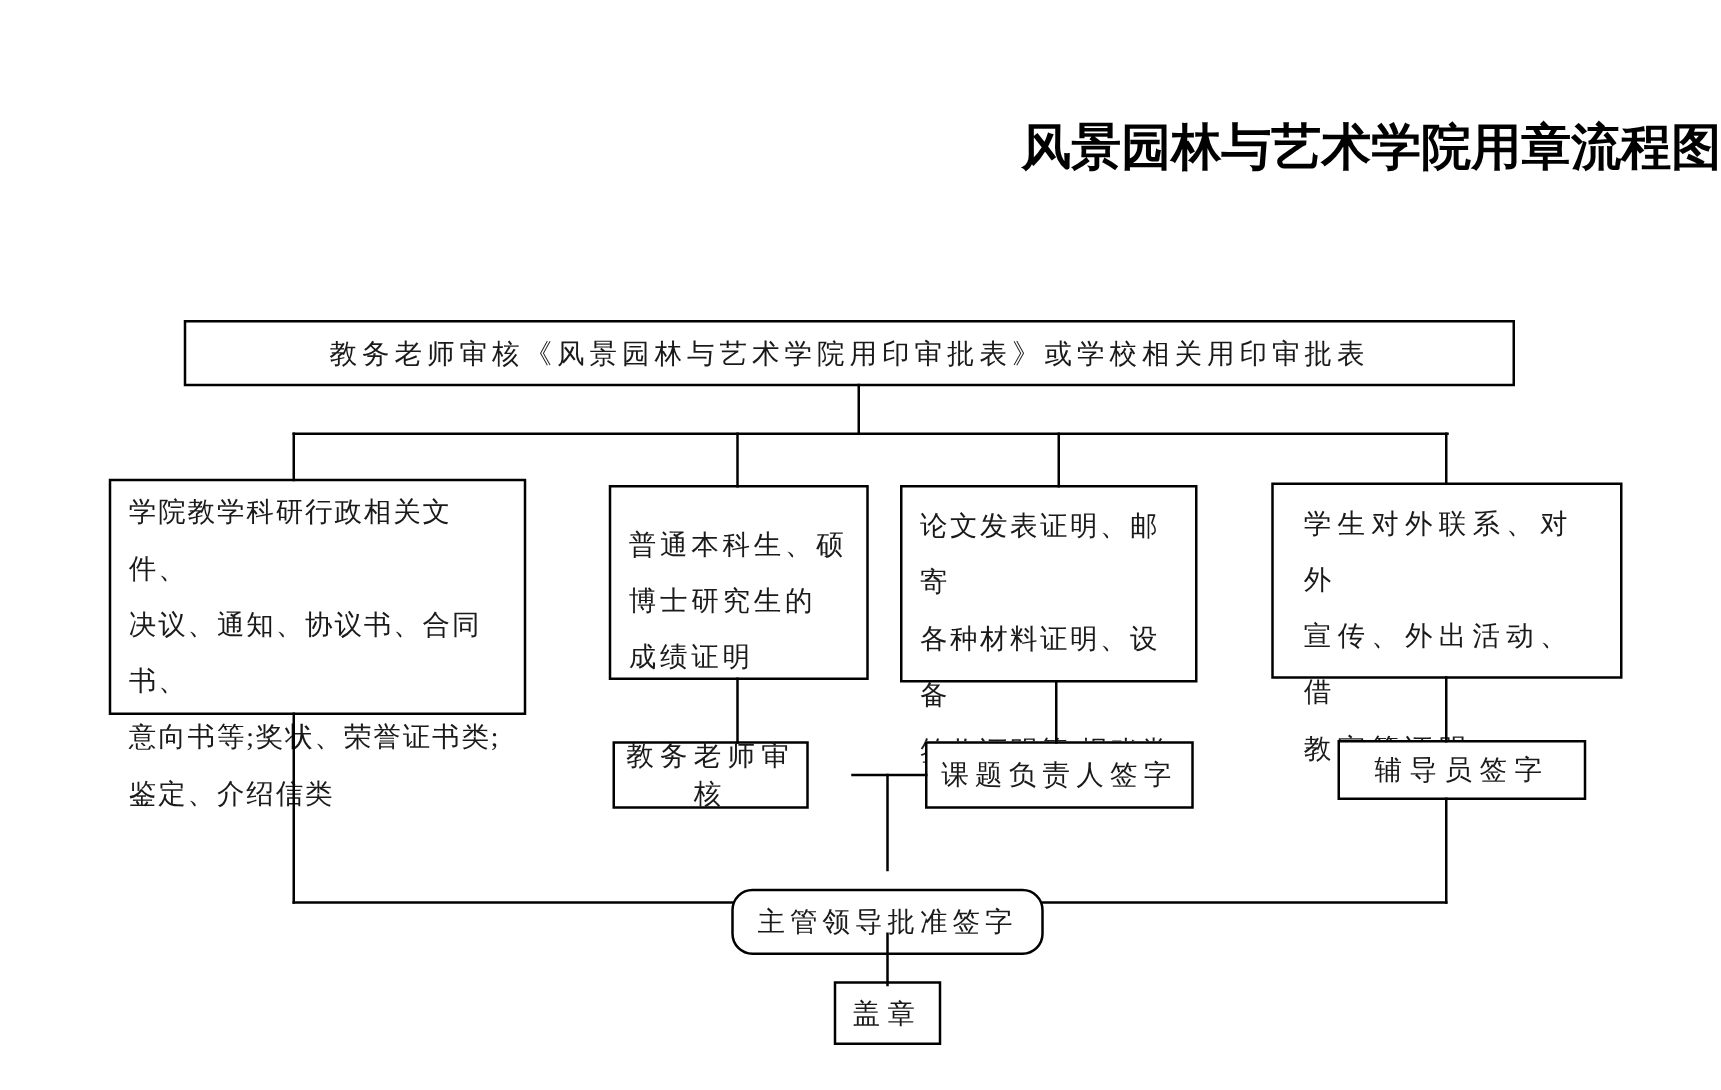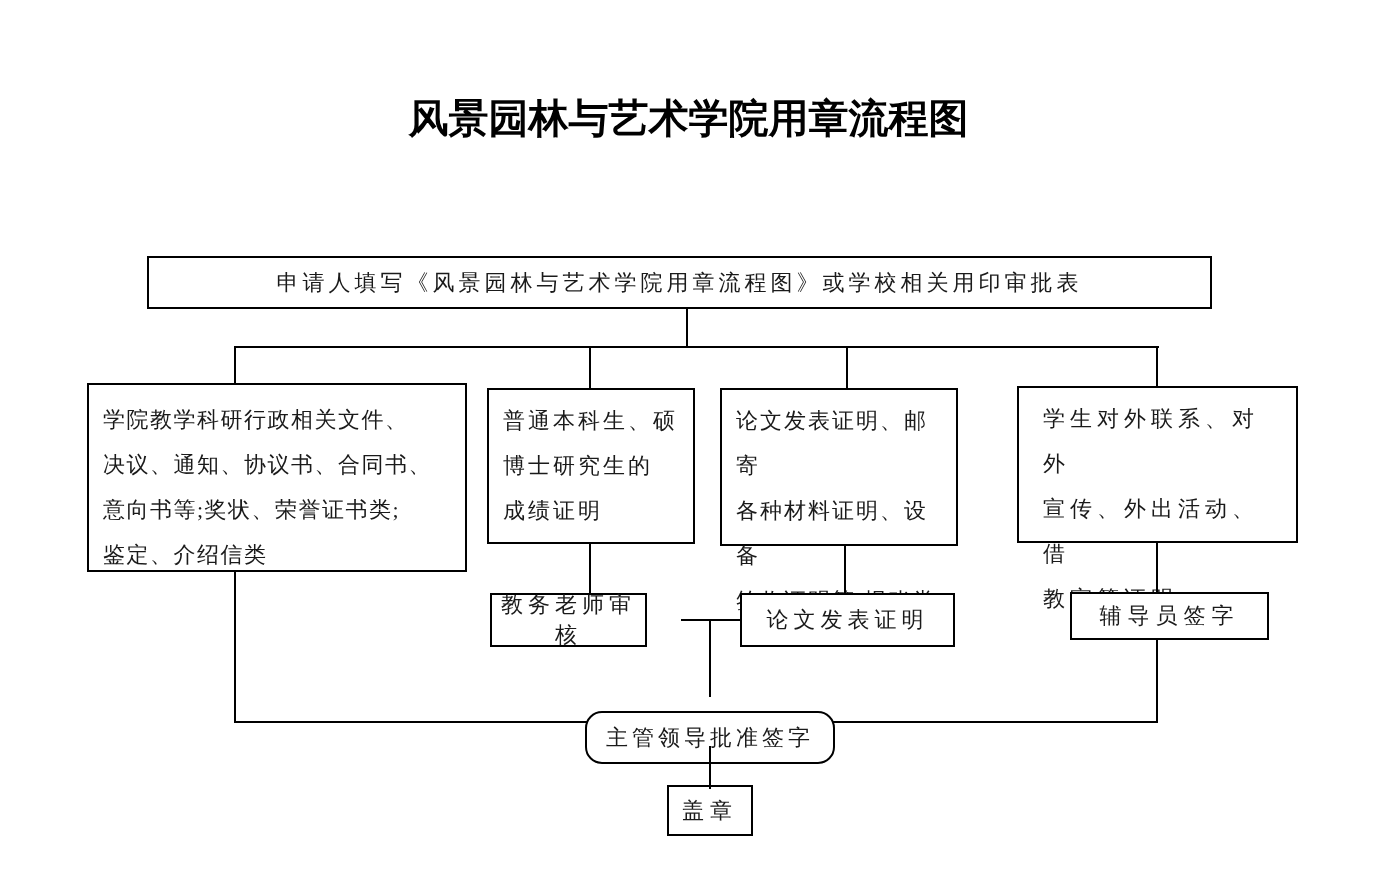--- a/index.html
+++ b/index.html
@@ -11,21 +11,21 @@
   .page {
     position: relative;
     width: 1377px; height: 872px;
     background: var(--bg, #ffffff);
     color: var(--text-color, #1a1a1a);
     overflow: hidden;
   }
   .title {
     position: absolute;
     left: 0; top: 90px; width: 100%;
-    text-align: center;
+    text-align: right;
     font-family: "Liberation Sans", "DejaVu Sans", sans-serif;
     font-weight: 700;
     font-size: 40px;
     line-height: 56px;
     letter-spacing: 0px;
     color: #000000;
     margin: 0;
   }
   .box {
     position: absolute;
@@ -39,59 +39,59 @@
     display: flex;
     align-items: center;
     justify-content: center;
     text-align: center;
   }
   .cat {
     white-space: pre-line;
     text-align: left;
   }
   .apply-box   { left:147px; top:256px; width:1065px; height:53px; letter-spacing:4px; }
-  .cat1 { left:87px;   top:383px; width:380px; height:189px; padding:12px 14px; line-height:45px; letter-spacing:1.5px; }
-  .cat2 { left:487px;  top:388px; width:208px; height:156px; padding:8px 14px; line-height:45px; letter-spacing:3px; }
+  .cat1 { left:87px;   top:383px; width:334px; height:189px; padding:2px 14px; line-height:45px; letter-spacing:1.5px; }
+  .cat2 { left:487px;  top:388px; width:208px; height:156px; padding:23px 14px; line-height:45px; letter-spacing:3px; }
   .cat3 { left:720px;  top:388px; width:238px; height:158px; padding:8px 14px; line-height:45px; letter-spacing:2px; }
   .cat4 { left:1017px; top:386px; width:281px; height:157px; padding:8px 24px; line-height:45px; letter-spacing:5px; }
   .review-box    { left:490px;  top:593px; width:157px; height:54px; letter-spacing:5px; }
   .leader-box    { left:740px;  top:593px; width:215px; height:54px; letter-spacing:5px; }
   .counselor-box { left:1070px; top:592px; width:199px; height:48px; letter-spacing:6px; }
   .approve-box   { left:585px;  top:711px; width:250px; height:53px; letter-spacing:4px;border-radius:17px; }
   .seal-box      { left:667px;  top:785px; width:86px;  height:51px; letter-spacing:6px; }
   .cline {
     position: absolute;
     background: var(--line-color, #000000);
   }
 </style>
 </head>
 <body>
 
 <div class="page">
 
   <h1 class="title">风景园林与艺术学院用章流程图</h1>
 
-  <div class="box center apply-box">申请人填写《风景园林与艺术学院用章流程图》或学校相关用印审批表</div>
+  <div class="box center apply-box">教务老师审核《风景园林与艺术学院用印审批表》或学校相关用印审批表</div>
 
   <div class="box cat cat1">学院教学科研行政相关文件、
 决议、通知、协议书、合同书、
 意向书等;奖状、荣誉证书类;
 鉴定、介绍信类</div>
   <div class="box cat cat2">普通本科生、硕
 博士研究生的
 成绩证明</div>
   <div class="box cat cat3">论文发表证明、邮寄
 各种材料证明、设备
 签收证明等;报账类</div>
   <div class="box cat cat4">学生对外联系、对外
 宣传、外出活动、借
 教室等证明</div>
 
   <div class="box center review-box">教务老师审核</div>
-  <div class="box center leader-box">论文发表证明</div>
+  <div class="box center leader-box">课题负责人签字</div>
   <div class="box center counselor-box">辅导员签字</div>
 
   <div class="box center approve-box">主管领导批准签字</div>
   <div class="box center seal-box">盖章</div>
 
   <div class="cline" style="left:686px; top:307px; width:2px; height:41px;"></div>
   <div class="cline" style="left:234px; top:346px; width:925px; height:2px;"></div>
   <div class="cline" style="left:234px; top:346px; width:2px; height:39px;"></div>
   <div class="cline" style="left:589px; top:346px; width:2px; height:44px;"></div>
   <div class="cline" style="left:846px; top:346px; width:2px; height:44px;"></div>

